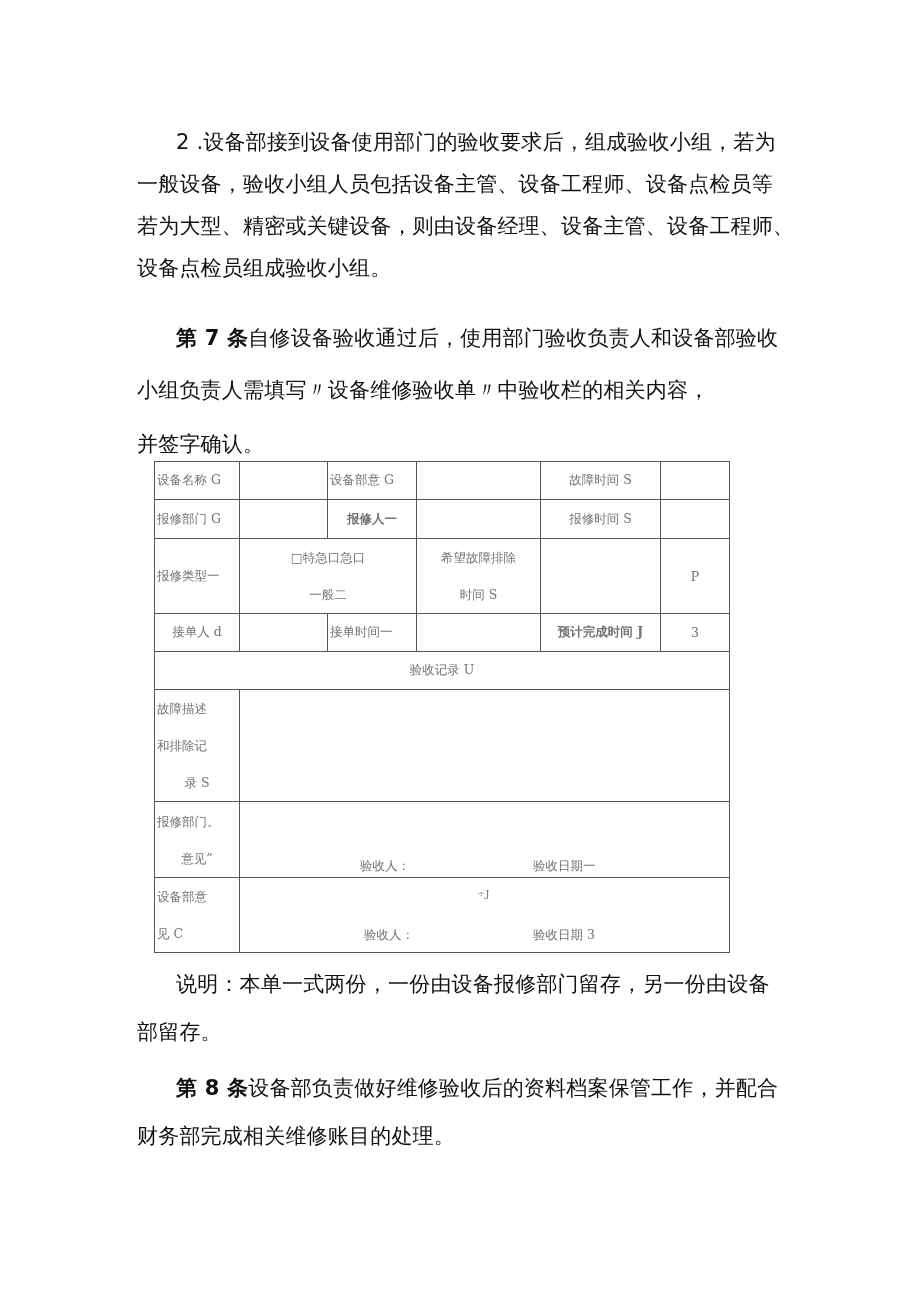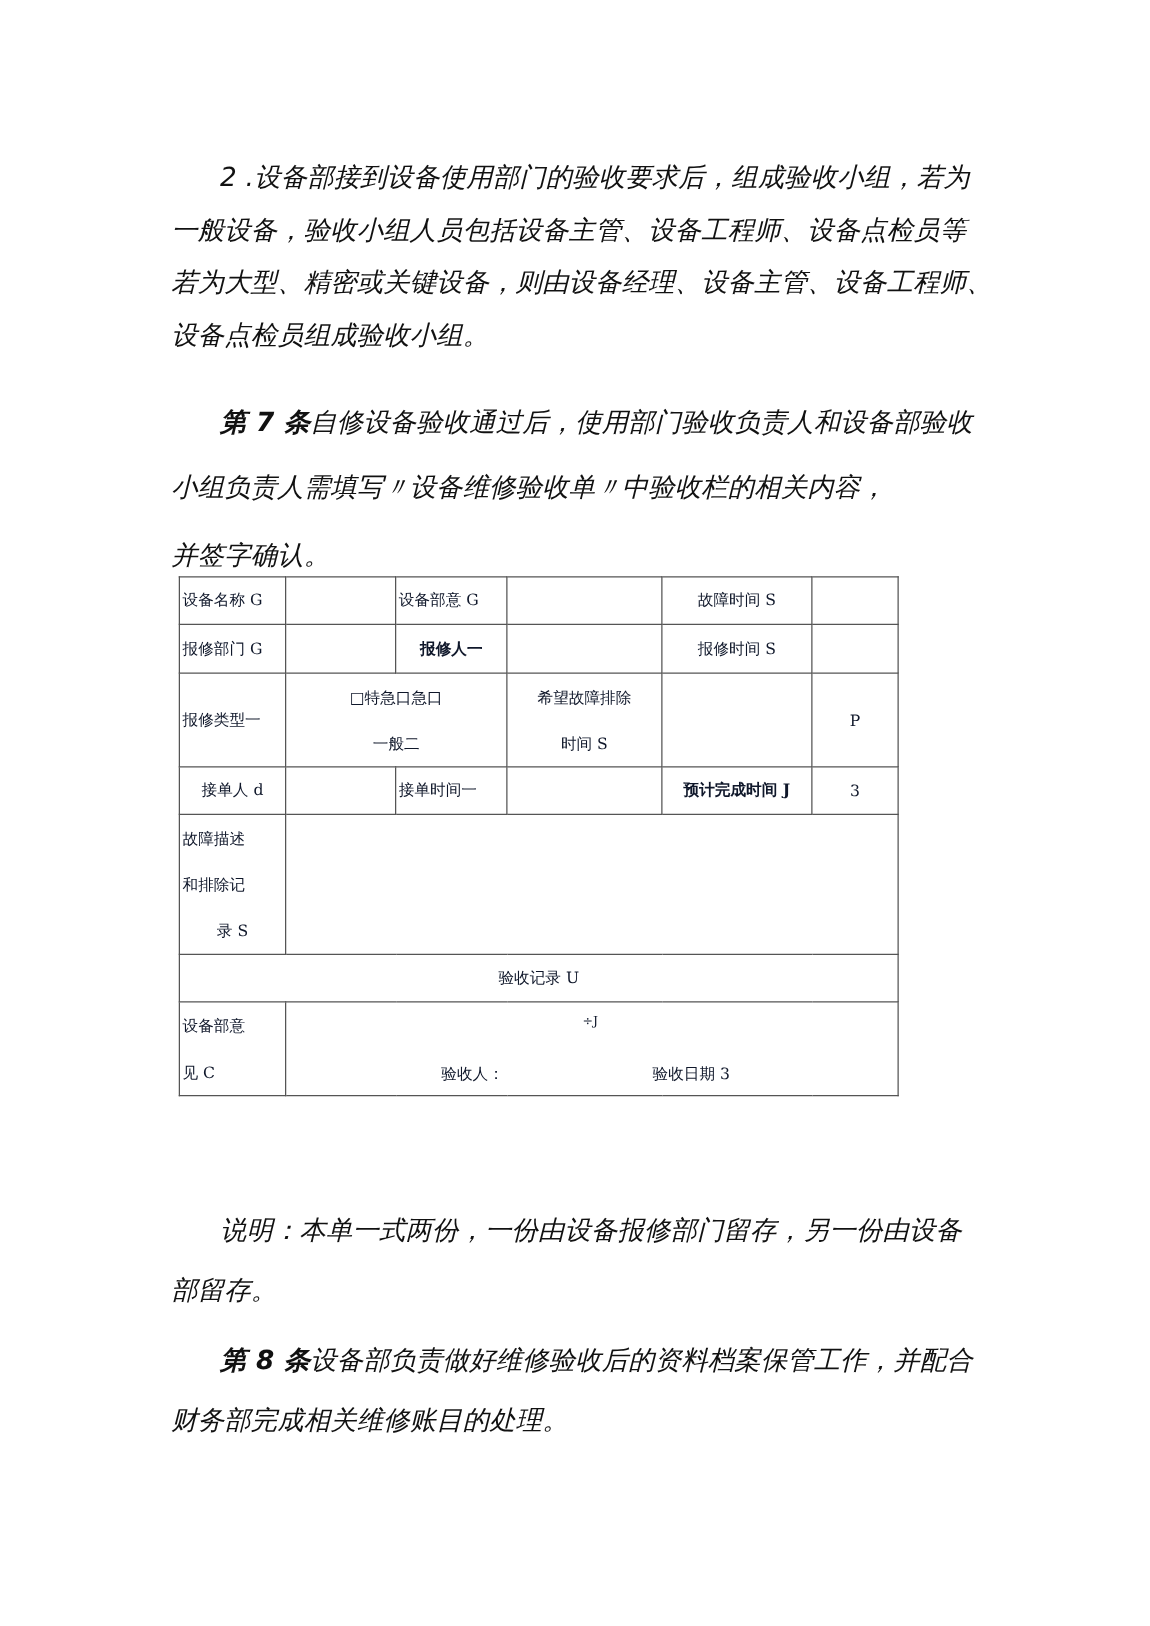--- a/index.html
+++ b/index.html
@@ -1,21 +1,21 @@
 <!DOCTYPE html>
 <html><head>
 <meta charset="utf-8">
 <style>
   html, body { margin:0; padding:0; background:#ffffff; }
   body { width:920px; height:1301px; position:relative; overflow:hidden;
          font-family:"DejaVu Sans", sans-serif; color:#111; }
-  .p { position:absolute; left:137px; font-size:21px; line-height:24px; white-space:nowrap; letter-spacing:0.2px;font-style:italic; }
+  .p { position:absolute; left:137px; font-size:21px; line-height:24px; white-space:nowrap; letter-spacing:0.2px; }
   .p b { font-weight:bold; }
-  table { position:absolute; left:143px; top:461px; border-collapse:collapse; table-layout:fixed;
-          font-family:"DejaVu Serif", serif; font-size:12.5px; color:#0f172a; }
+  table { position:absolute; left:154px; top:461px; border-collapse:collapse; table-layout:fixed;
+          font-family:"DejaVu Serif", serif; font-size:12.5px; color:#737373; }
   td { border:1px solid #555; padding:0 2px; vertical-align:middle; }
   .c { text-align:center; }
   .r { text-align:center;font-weight:bold; }
   .ml { line-height:37px; }
   .ml2 { line-height:37px; }
 </style>
 </head>
 <body>
 
 <div>
@@ -71,30 +71,40 @@
     <td class="c">P</td>
   </tr>
   <tr style="height:38px">
     <td class="c">接单人 d</td>
     <td></td>
     <td>接单时间一</td>
     <td></td>
     <td class="r">预计完成时间 J</td>
     <td class="c">3</td>
   </tr>
+  <tr style="height:38px">
+    <td colspan="6" class="c">验收记录 U</td>
+  </tr>
   <tr style="height:112px">
     <td class="ml2" style="vertical-align:top;">
       <div>故障描述</div>
       <div>和排除记</div>
       <div style="text-align:center">录 S</div>
     </td>
     <td colspan="5"></td>
   </tr>
-  <tr style="height:38px">
-    <td colspan="6" class="c">验收记录 U</td>
+  <tr style="height:76px">
+    <td class="ml2">
+      <div>报修部门。</div>
+      <div style="text-align:center">意见”</div>
+    </td>
+    <td colspan="5" style="position:relative;">
+      <span style="position:absolute; left:120px; bottom:2px;">验收人：</span>
+      <span style="position:absolute; left:293px; bottom:2px;">验收日期一</span>
+    </td>
   </tr>
   <tr style="height:74px">
     <td class="ml2">
       <div>设备部意</div>
       <div style="text-align:left">见 C</div>
     </td>
     <td colspan="5" style="position:relative;">
       <span style="position:absolute; left:237px; top:10px; font-size:10px;">÷J</span>
       <span style="position:absolute; left:124px; bottom:8px;">验收人：</span>
       <span style="position:absolute; left:293px; bottom:8px;">验收日期 3</span>

